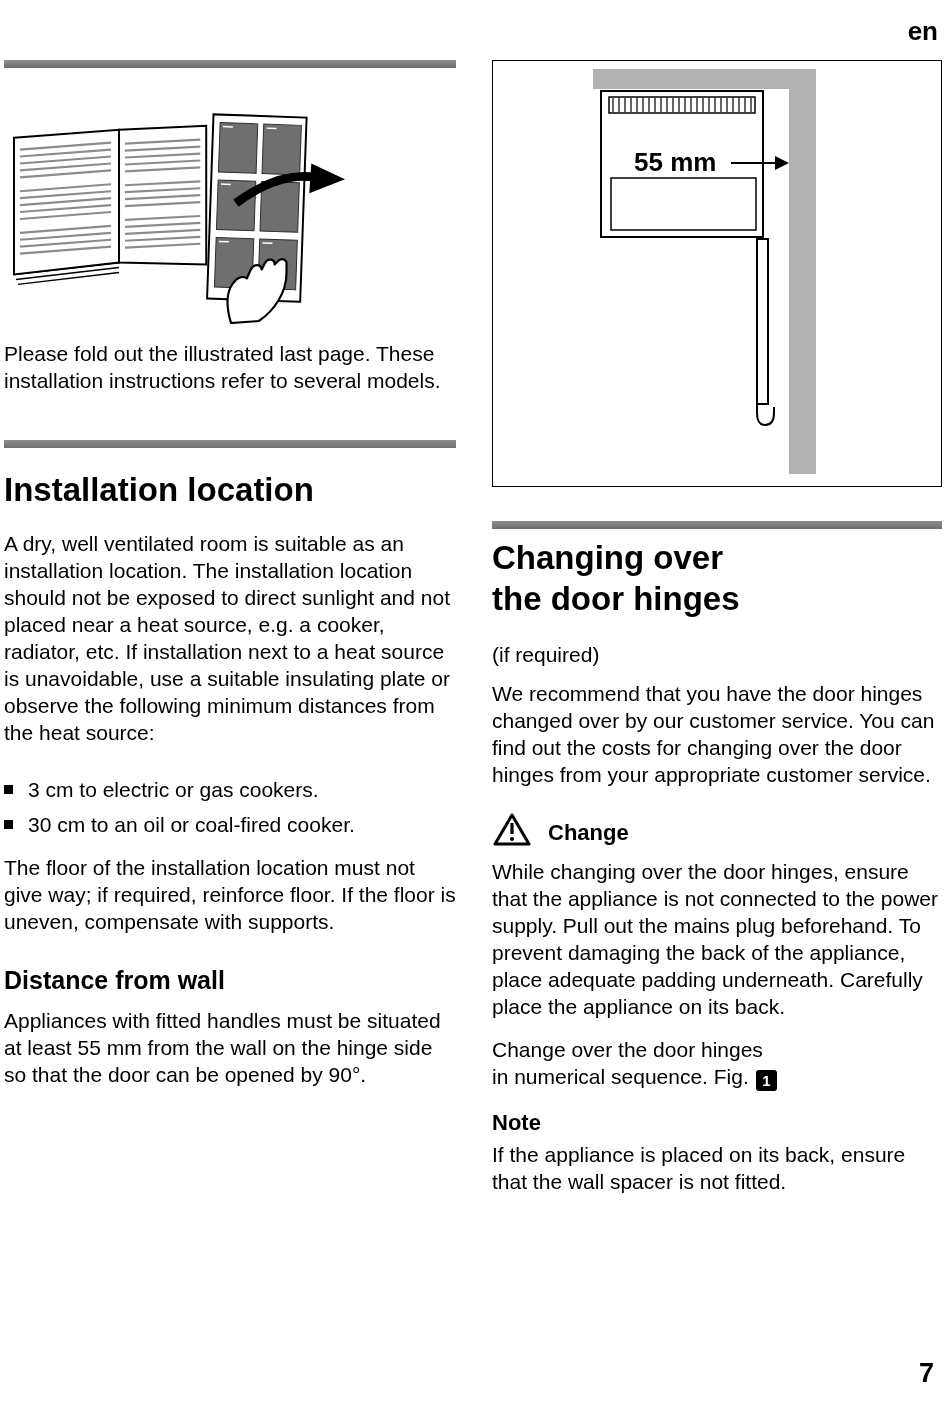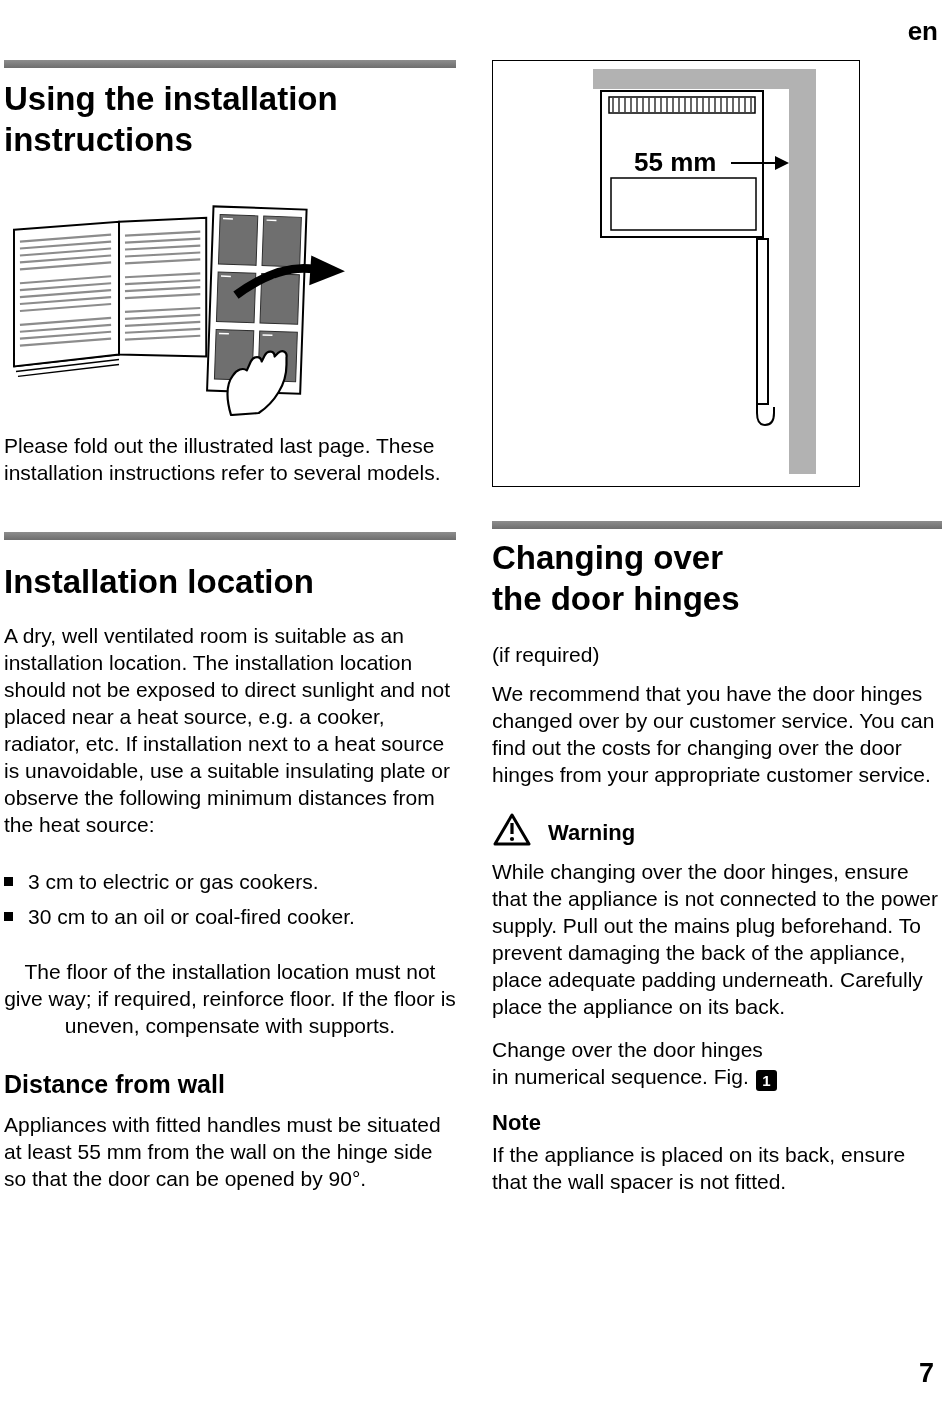--- a/index.html
+++ b/index.html
@@ -26,25 +26,25 @@
   .p-differ { margin-top:9px; }
   .bar-2 { margin-top:46px; }
   .h-loc { margin-top:21px; }
   .p-intro { margin-top:20px; }
 
   .bullets { margin-top:30px; list-style:none; }
   .bullet { display:flex; gap:15px; font-size:21px; line-height:27px; }
   .bullet + .bullet { margin-top:8px; }
   .bullet .sq { width:9px; height:9px; background:#000; margin-top:9px; flex:0 0 9px; }
 
-  .p-floor { margin-top:28px;text-align:center; }
+  .p-floor { margin-top:16px; }
   h3.sub { font-size:25px; line-height:30px; font-weight:700; margin-top:30px; }
   .p-distance { margin-top:12px; }
 
-  .diagram-box { width:368px; height:427px; border:1px solid #000; background:#fff; }
+  .diagram-box { width:450px; height:427px; border:1px solid #000; background:#fff; }
   .diagram-box svg { display:block; width:448px; height:425px; }
 
   .bar-right { margin-top:34px; }
   .h-hinges { margin-top:8px; }
   .p-ifreq { margin-top:22px; }
   .p-hinges-intro { margin-top:12px; }
 
   .warning-row { margin-top:24px; display:flex; align-items:flex-end; gap:16px; }
   .warning-row .wlabel { font-size:22px; font-weight:700; line-height:26px; padding-bottom:2px; }
   .p-warning { margin-top:10px; }
@@ -56,22 +56,20 @@
   .p-note { margin-top:5px; }
 </style>
 </head>
 <body>
 
 <div class="lang-marker">en</div>
 
 <div class="col col-left">
 
   <div class="section-bar"></div>
-  <h1 class="pre">Using the installation
-instructions</h1>
 
   <svg class="illus" viewBox="0 0 340 220">
 
     <path d="M6,170 L112,158 M8,175 L112,163 M10,180 L112,168" stroke="#000" fill="none" stroke-width="1.5"></path>
 
     <polygon points="6,32 112,24 112,158 6,170" fill="#fff" stroke="#000" stroke-width="2"></polygon>
 
     <polygon points="112,24 200,20 200,160 112,158" fill="#fff" stroke="#000" stroke-width="2"></polygon>
 
     <path stroke="#8c8c8c" stroke-width="2.2" fill="none" d="
@@ -161,21 +159,21 @@
 
   <p class="p-ifreq">(if required)</p>
   <p class="p-hinges-intro">We recommend that you have the door hinges changed over by our customer service. You can find out the costs for changing over the door hinges from your appropriate customer service.</p>
 
   <div class="warning-row">
     <svg width="40" height="36" viewBox="0 0 40 36">
       <path d="M20,3 L37,32 L3,32 Z" fill="none" stroke="#000" stroke-width="3" stroke-linejoin="round"></path>
       <rect x="18.4" y="11" width="3.2" height="11" fill="#000"></rect>
       <circle cx="20" cy="27" r="2.1" fill="#000"></circle>
     </svg>
-    <span class="wlabel">Warning</span>
+    <span class="wlabel">Change</span>
   </div>
 
   <p class="p-warning">While changing over the door hinges, ensure that the appliance is not connected to the power supply. Pull out the mains plug beforehand. To prevent damaging the back of the appliance, place adequate padding underneath. Carefully place the appliance on its back.</p>
 
   <p class="p-seq"><span class="pre">Change over the door hinges
 in numerical sequence. Fig.</span><span class="figbadge">1</span></p>
 
   <div class="note-label">Note</div>
   <p class="p-note">If the appliance is placed on its back, ensure that the wall spacer is not fitted.</p>
 </div>

